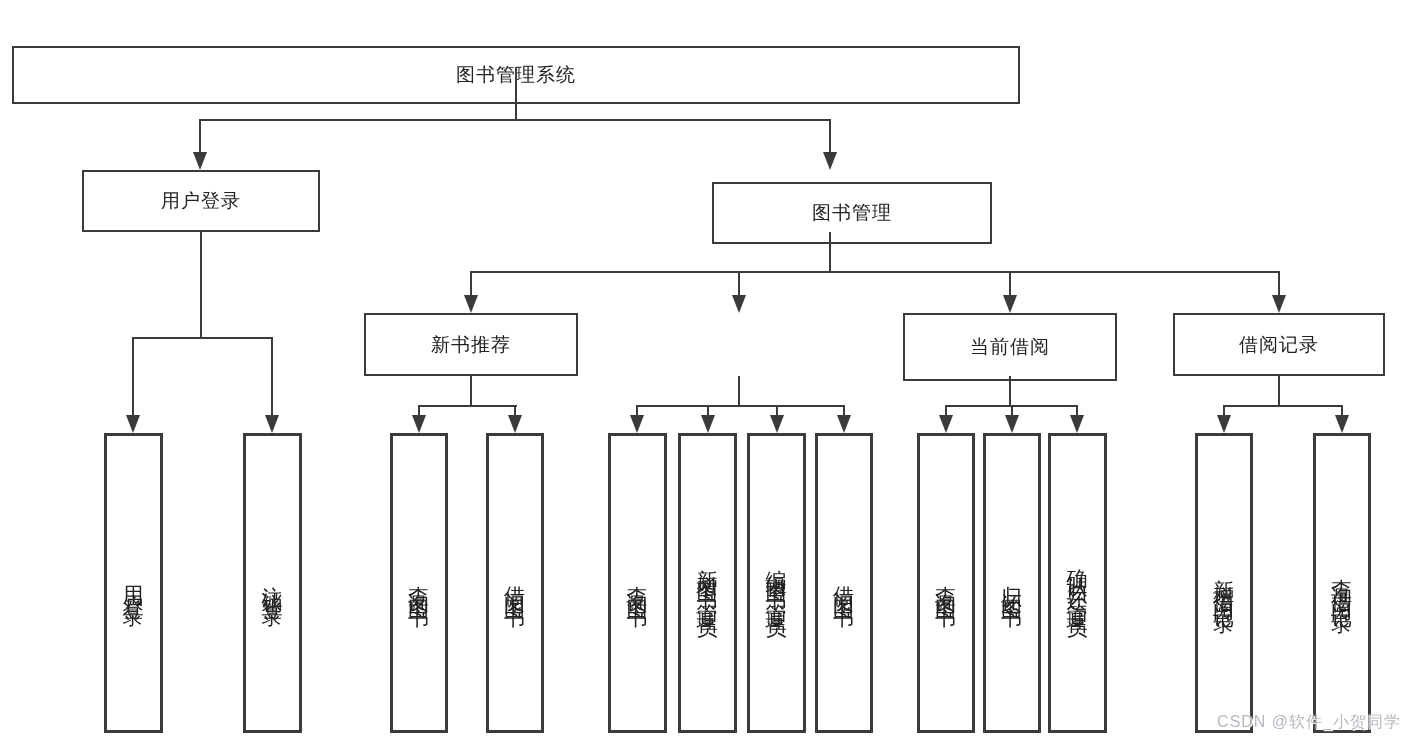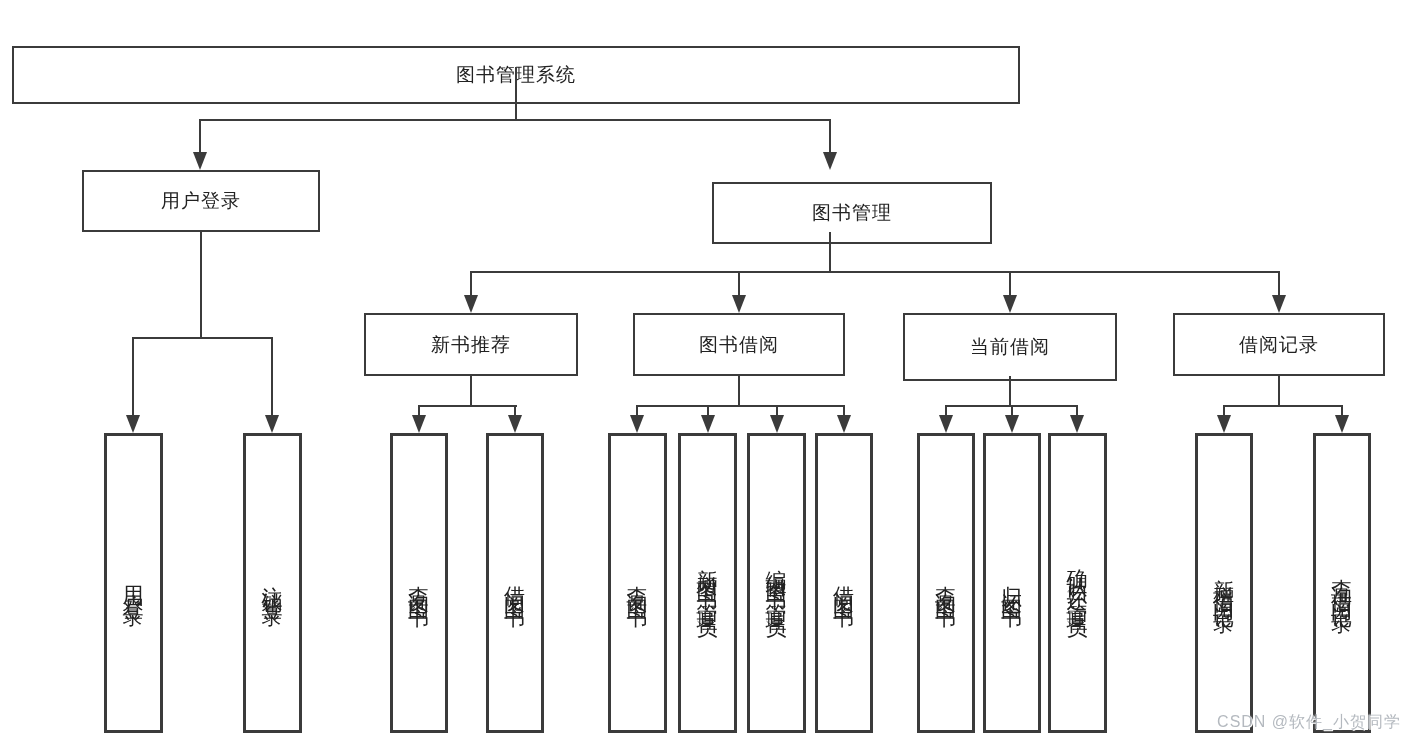--- a/index.html
+++ b/index.html
@@ -89,23 +89,20 @@
   <div class="vline" style="left:738px;top:271px;height:27px;"></div>
   <div class="arrow" style="left:732px;top:295px;"></div>
   <div class="vline" style="left:1009px;top:271px;height:27px;"></div>
   <div class="arrow" style="left:1003px;top:295px;"></div>
   <div class="vline" style="left:1278px;top:271px;height:27px;"></div>
   <div class="arrow" style="left:1272px;top:295px;"></div>
 
   <div class="box node" style="left:364px;top:313px;width:214px;height:63px;">
     <span>新书推荐</span>
   </div>
-  <div class="box node" style="left:633px;top:313px;width:212px;height:63px;">
-    <span>图书借阅</span>
-  </div>
   <div class="box node" style="left:903px;top:313px;width:214px;height:68px;">
     <span>当前借阅</span>
   </div>
   <div class="box node" style="left:1173px;top:313px;width:212px;height:63px;">
     <span>借阅记录</span>
   </div>
 
   <div class="vline" style="left:470px;top:376px;height:31px;"></div>
   <div class="hline" style="left:418px;top:405px;width:99px;"></div>
   <div class="vline" style="left:418px;top:405px;height:12px;"></div>

